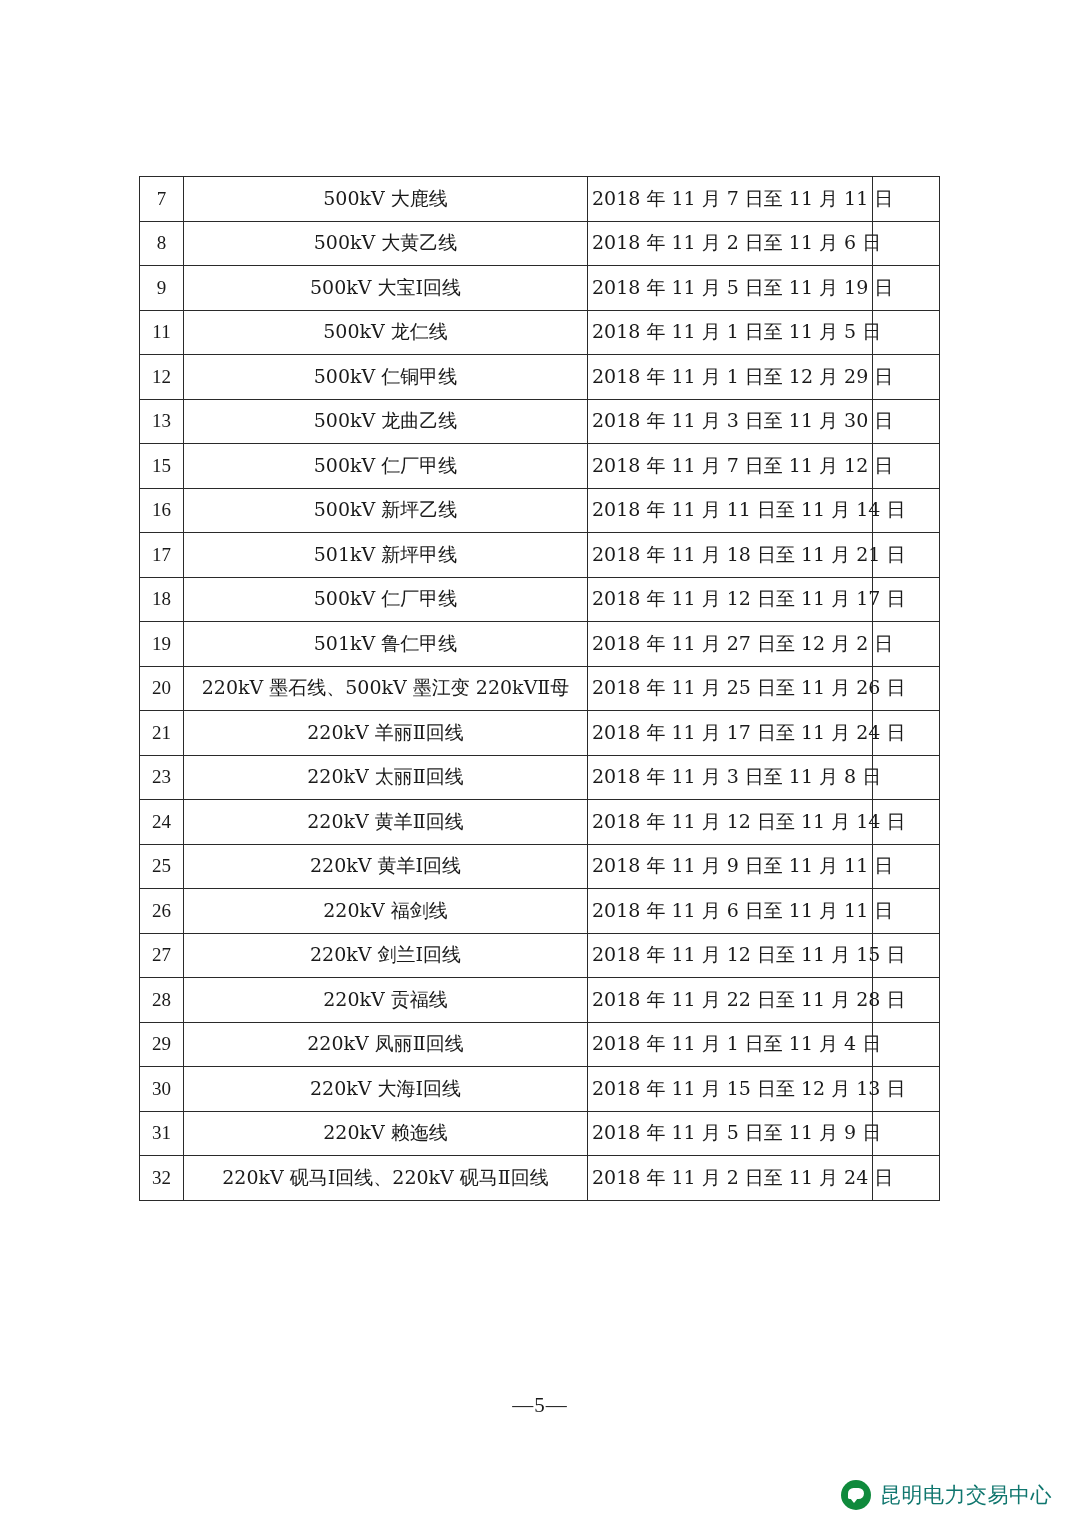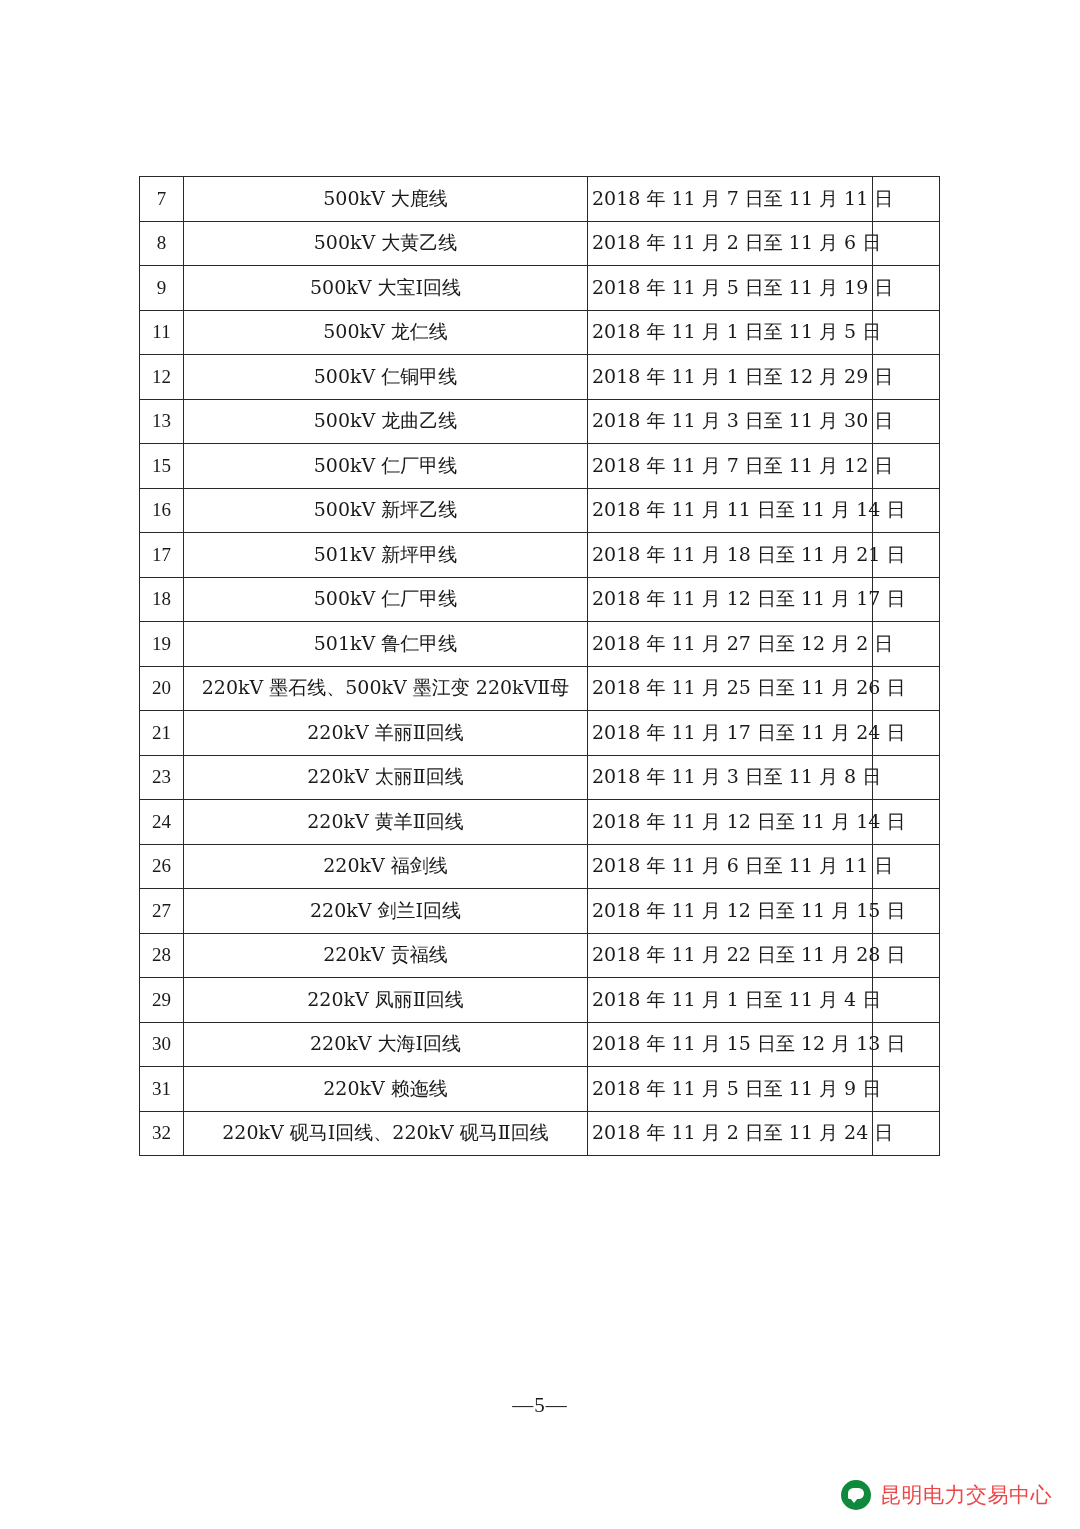--- a/index.html
+++ b/index.html
@@ -93,21 +93,21 @@
     left: 9px;
     top: 18px;
     width: 0;
     height: 0;
     border-left: 4px solid transparent;
     border-right: 4px solid transparent;
     border-top: 5px solid #ffffff;
   }
   .brand-text {
     font-size: 21px;
-    color: #ef4444;
+    color: #0f766e;
     font-family: "DejaVu Serif", "Liberation Serif", serif;
     letter-spacing: 0.5px;
   }
 </style>
 </head>
 <body>
 
 <div class="page">
 
   <table class="doc-table">
@@ -202,20 +202,26 @@
           <td class="col-date cn">2018 年 11 月 3 日至 11 月 8 日</td>
           <td class="col-blank"></td>
         </tr>
         <tr>
           <td class="col-idx">24</td>
           <td class="col-name cn">220kV 黄羊Ⅱ回线</td>
           <td class="col-date cn">2018 年 11 月 12 日至 11 月 14 日</td>
           <td class="col-blank"></td>
         </tr>
         <tr>
+          <td class="col-idx">25</td>
+          <td class="col-name cn">220kV 黄羊Ⅰ回线</td>
+          <td class="col-date cn">2018 年 11 月 9 日至 11 月 11 日</td>
+          <td class="col-blank"></td>
+        </tr>
+        <tr>
           <td class="col-idx">26</td>
           <td class="col-name cn">220kV 福剑线</td>
           <td class="col-date cn">2018 年 11 月 6 日至 11 月 11 日</td>
           <td class="col-blank"></td>
         </tr>
         <tr>
           <td class="col-idx">27</td>
           <td class="col-name cn">220kV 剑兰Ⅰ回线</td>
           <td class="col-date cn">2018 年 11 月 12 日至 11 月 15 日</td>
           <td class="col-blank"></td>

